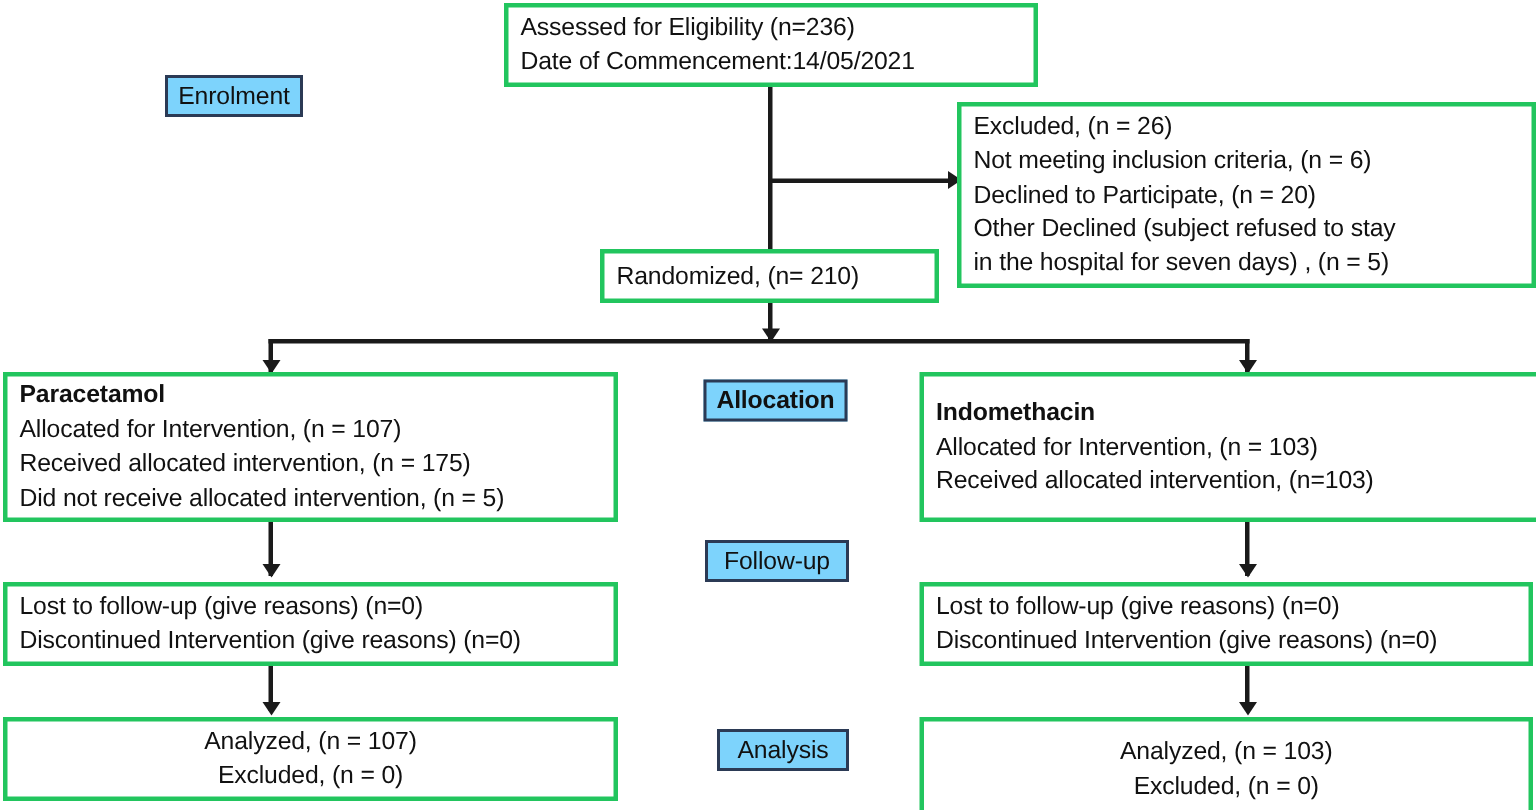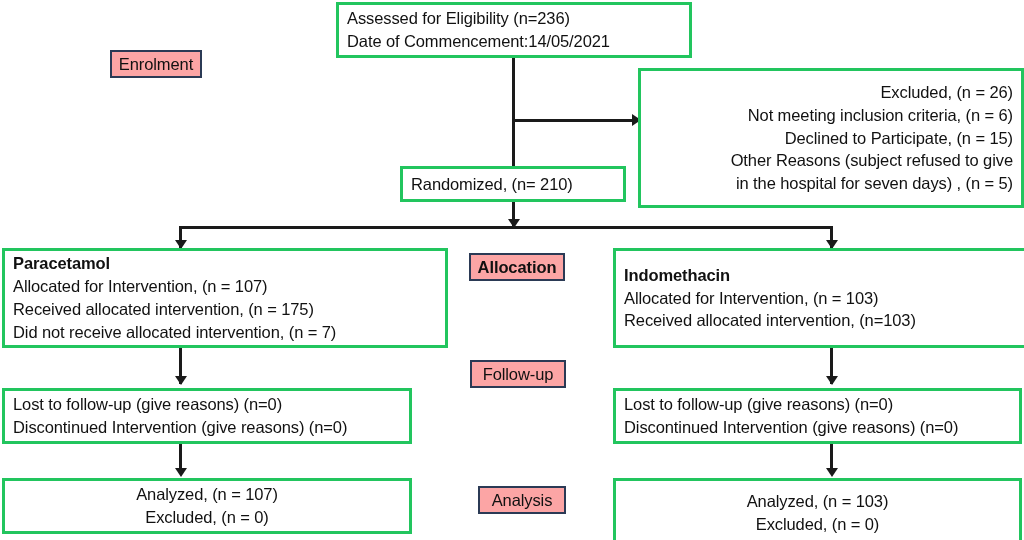--- a/index.html
+++ b/index.html
@@ -31,21 +31,21 @@
     color: #111111;
     white-space: pre;
     letter-spacing: -0.1px;
   }
   .box .line.bold {
     font-weight: bold;
   }
   .stage {
     position: absolute;
     box-sizing: border-box;
-    background: #fca5a5;
+    background: #7dd3fc;
     border: 2px solid #2b3a55;
     display: flex;
     align-items: center;
     justify-content: center;
     font-size: 16.5px;
     color: #111111;
     height: 28px;
     letter-spacing: -0.1px;
   }
   .conn {
@@ -81,25 +81,25 @@
 
   <div class="stage" style="left:110px; top:50px; width:92px;">
     <span>Enrolment</span>
   </div>
 
   <div class="conn vline" style="left:512px; top:58px; height:110px;"></div>
 
   <div class="conn hline" style="left:512px; top:119px; width:122px;"></div>
   <div class="arrow-right" style="left:632px; top:114px;"></div>
 
-  <div class="box" style="left:638px; top:68px; width:386px; height:140px;align-items:flex-end;">
+  <div class="box" style="left:638px; top:68px; width:386px; height:124px;">
     <div class="line">Excluded, (n = 26)</div>
     <div class="line">Not meeting inclusion criteria, (n = 6)</div>
-    <div class="line">Declined to Participate, (n = 15)</div>
-    <div class="line">Other Reasons (subject refused to give</div>
+    <div class="line">Declined to Participate, (n = 20)</div>
+    <div class="line">Other Declined (subject refused to stay</div>
     <div class="line">in the hospital for seven days) , (n = 5)</div>
   </div>
 
   <div class="box" style="left:400px; top:166px; width:226px; height:36px;">
     <div class="line">Randomized, (n= 210)</div>
   </div>
 
   <div class="conn vline" style="left:512px; top:202px; height:24px;"></div>
   <div class="arrow-down" style="left:508px; top:219px;"></div>
 
@@ -108,25 +108,25 @@
   <div class="conn vline" style="left:179px; top:226px; height:22px;"></div>
   <div class="arrow-down" style="left:175px; top:240px;"></div>
 
   <div class="conn vline" style="left:830px; top:226px; height:22px;"></div>
   <div class="arrow-down" style="left:826px; top:240px;"></div>
 
   <div class="stage" style="left:469px; top:253px; width:96px;font-weight:bold;">
     <span>Allocation</span>
   </div>
 
-  <div class="box" style="left:2px; top:248px; width:446px; height:100px;">
+  <div class="box" style="left:2px; top:248px; width:410px; height:100px;">
     <div class="line bold">Paracetamol</div>
     <div class="line">Allocated for Intervention, (n = 107)</div>
     <div class="line">Received allocated intervention, (n = 175)</div>
-    <div class="line">Did not receive allocated intervention, (n = 7)</div>
+    <div class="line">Did not receive allocated intervention, (n = 5)</div>
   </div>
 
   <div class="box" style="left:613px; top:248px; width:476px; height:100px;">
     <div class="line bold">Indomethacin</div>
     <div class="line">Allocated for Intervention, (n = 103)</div>
     <div class="line">Received allocated intervention, (n=103)</div>
   </div>
 
   <div class="conn vline" style="left:179px; top:348px; height:36px;"></div>
   <div class="arrow-down" style="left:175px; top:376px;"></div>

